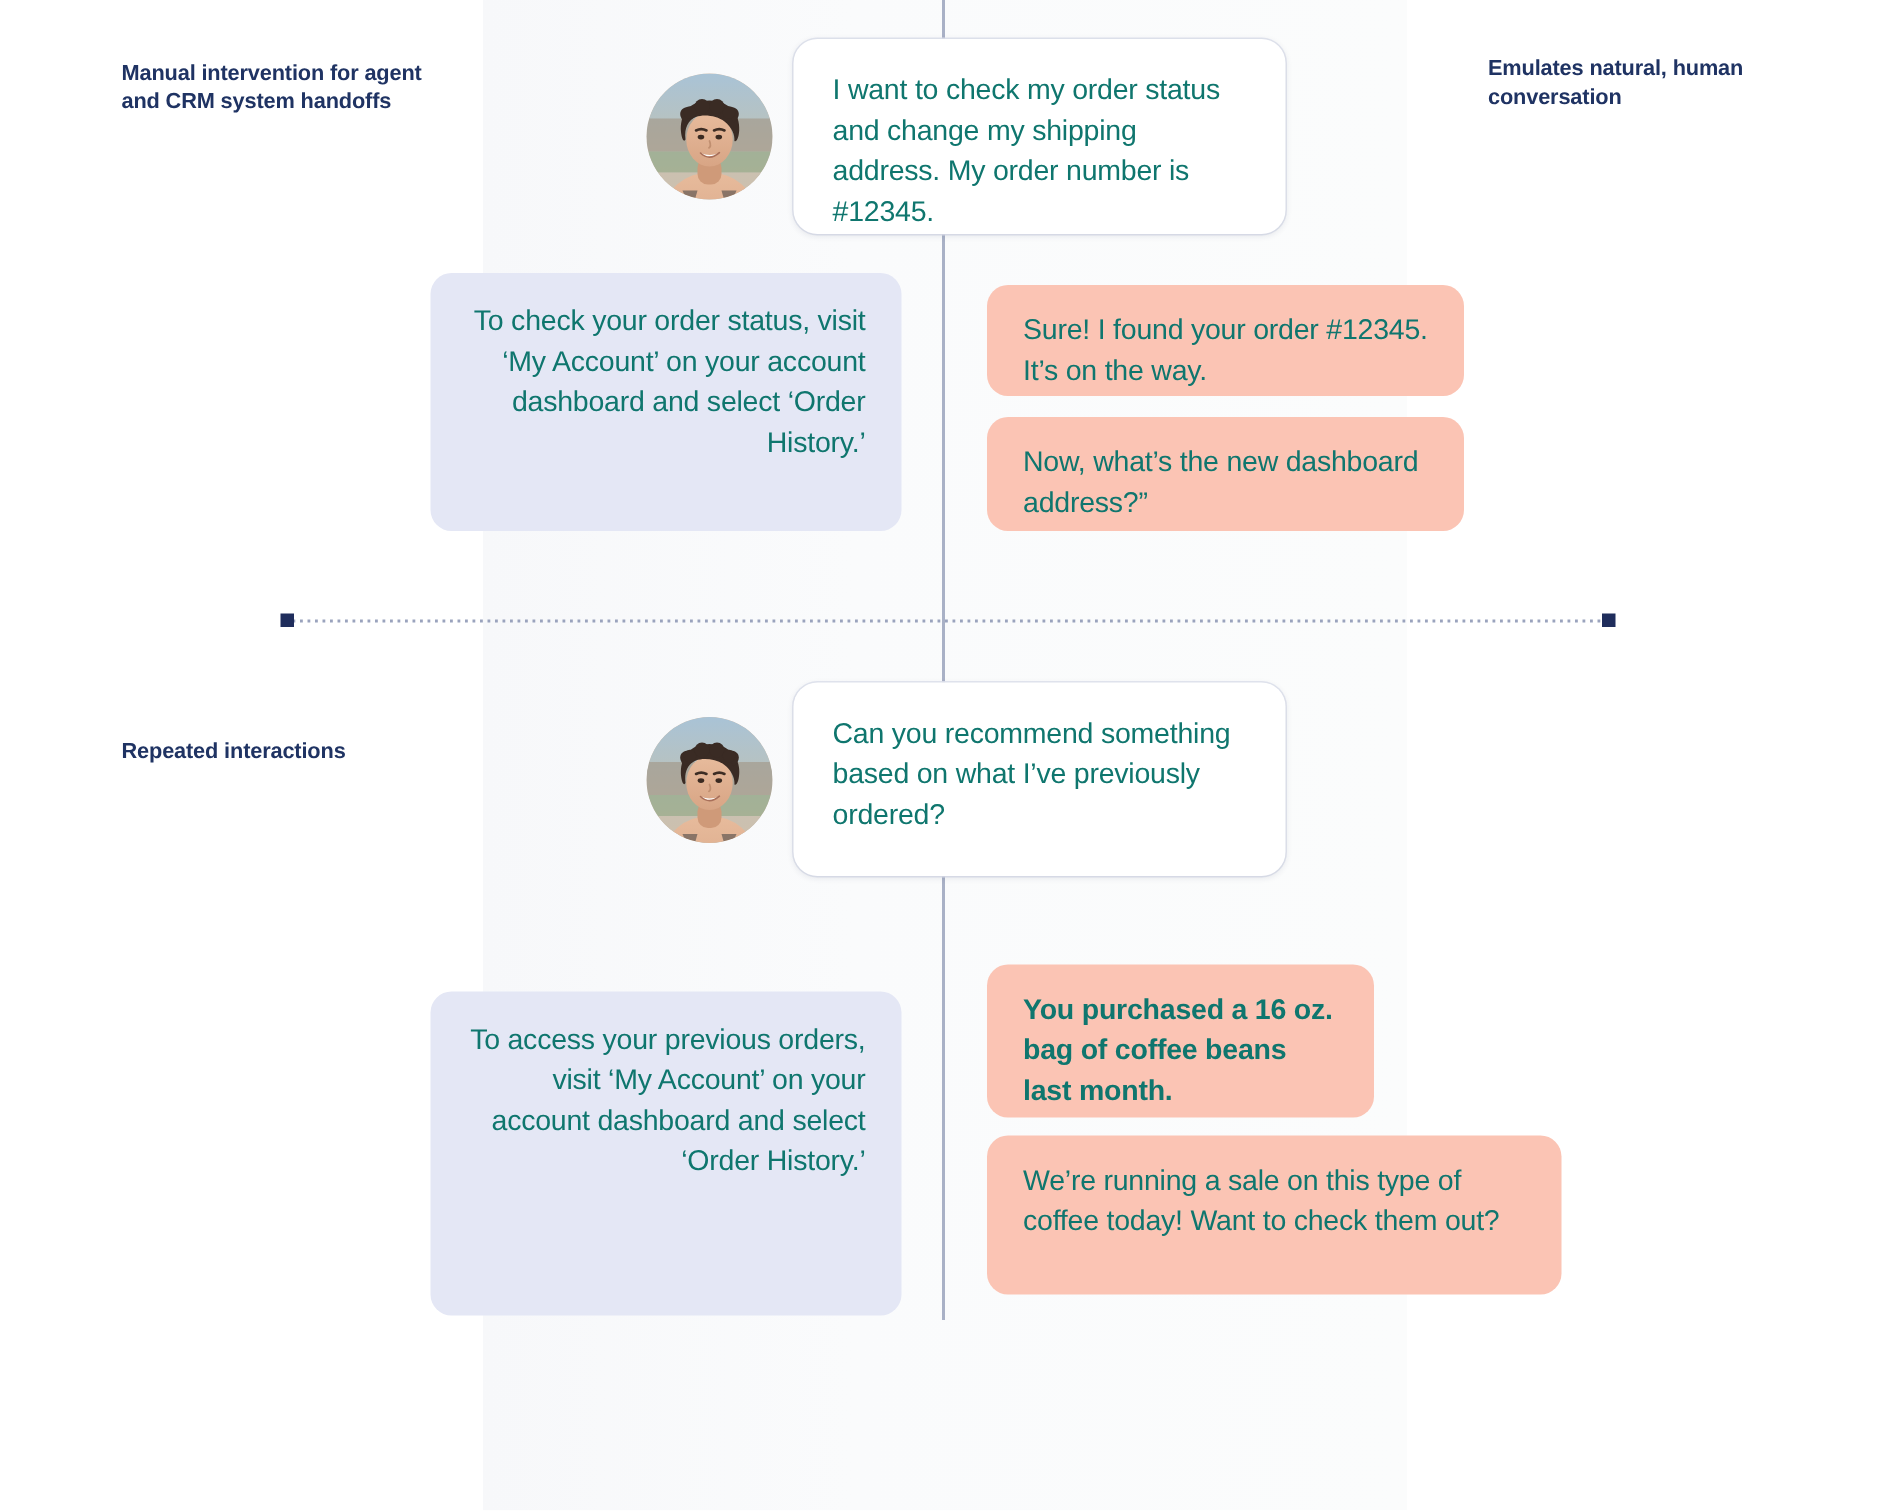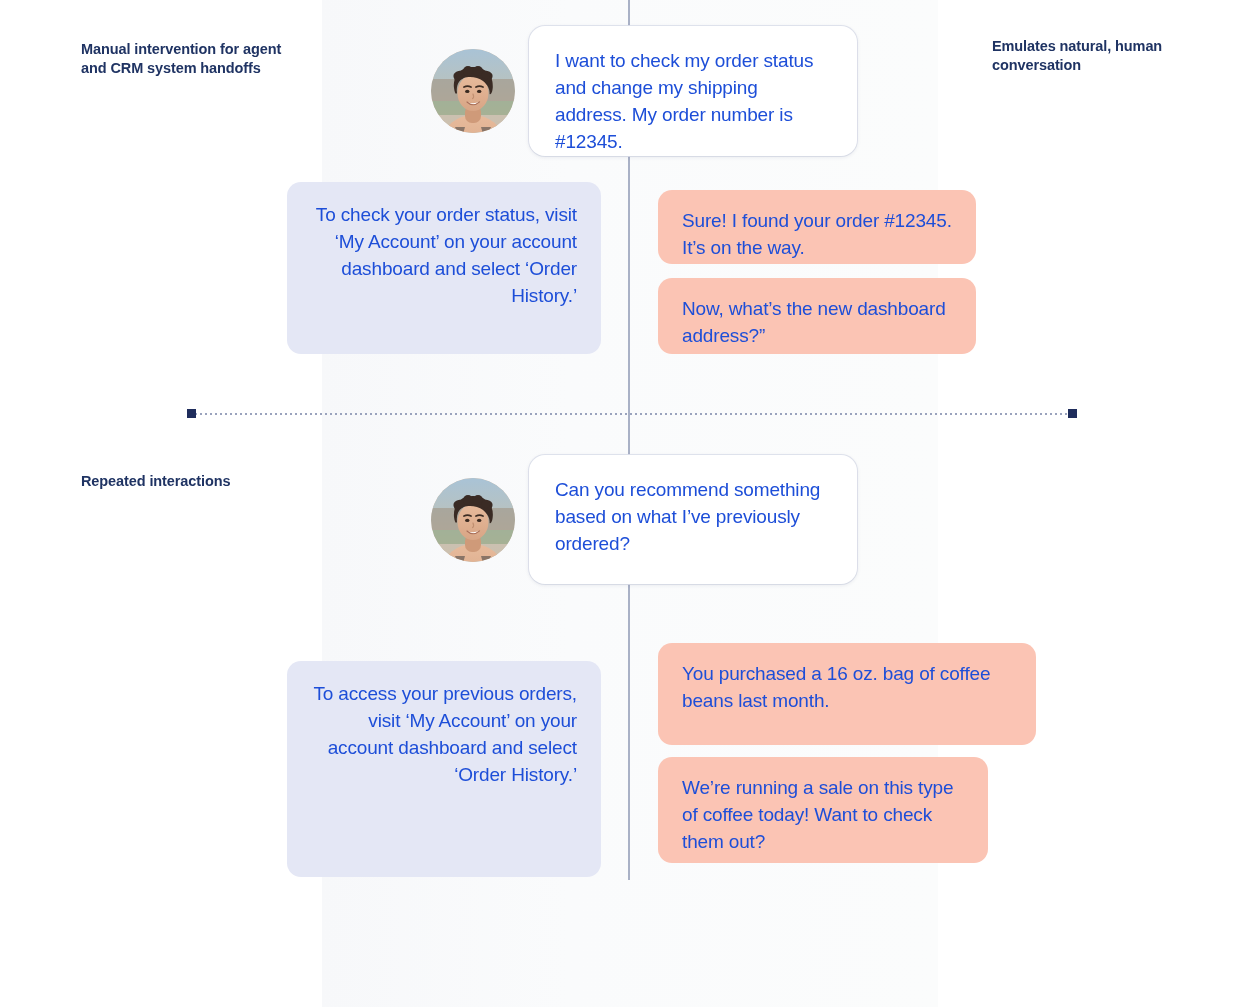--- a/index.html
+++ b/index.html
@@ -67,42 +67,42 @@
     font-weight: bold;
     font-size: 14.5px;
     line-height: 1.32;
     letter-spacing: -0.1px;
   }
   .callout.left  { left: 81px; width: 215px; }
   .callout.right { left: 992px; width: 200px; }
 
   .c-left-1  { top: 40px; }
   .c-right-1 { top: 37px; }
-  .c-left-2  { top: 472px; }
+  .c-left-2  { top: 492px; }
   .c-right-2 { top: 469px; }
 
   
   .avatar {
     position: absolute;
     width: 84px;
     height: 84px;
     border-radius: 50%;
     overflow: hidden;
     background: #cbbfb2;
   }
   .avatar svg { display: block; width: 84px; height: 84px; }
 
   
   .bubble {
     position: absolute;
     box-sizing: border-box;
     border-radius: 14px;
     font-size: 19px;
     line-height: 1.42;
-    color: #1d4ed8;
+    color: #0f766e;
     letter-spacing: -0.15px;
   }
   .bubble.white {
     background: #ffffff;
     border-radius: 16px;
     padding: 22px 26px;
     box-shadow: 0 1px 4px rgba(30,40,80,0.10), 0 0 0 1px rgba(225,228,238,0.9);
     text-align: left;
   }
   .bubble.lavender {
@@ -119,22 +119,22 @@
   #avatar-1 { left: 431px; top: 49px; }
   #bubble-user-1   { left: 529px; top: 26px;  width: 328px; height: 130px; }
   #bubble-agent-1  { left: 287px; top: 182px; width: 314px; height: 172px; padding-left: 24px; }
   #bubble-ai-1a    { left: 658px; top: 190px; width: 318px; height: 74px;  }
   #bubble-ai-1b    { left: 658px; top: 278px; width: 318px; height: 76px;  }
 
   
   #avatar-2 { left: 431px; top: 478px; }
   #bubble-user-2   { left: 529px; top: 455px; width: 328px; height: 129px; }
   #bubble-agent-2  { left: 287px; top: 661px; width: 314px; height: 216px; }
-  #bubble-ai-2a    { left: 658px; top: 643px; width: 378px; height: 102px; }
-  #bubble-ai-2b    { left: 658px; top: 757px; width: 330px; height: 106px; }
+  #bubble-ai-2a    { left: 658px; top: 643px; width: 258px; height: 102px; font-weight: bold; }
+  #bubble-ai-2b    { left: 658px; top: 757px; width: 383px; height: 106px; }
 </style>
 </head>
 <body>
 
 <div class="stage">
 
   <div class="bg-panel"></div>
 
   <div class="vrule vrule-top"></div>
   <div class="vrule vrule-bottom"></div>

